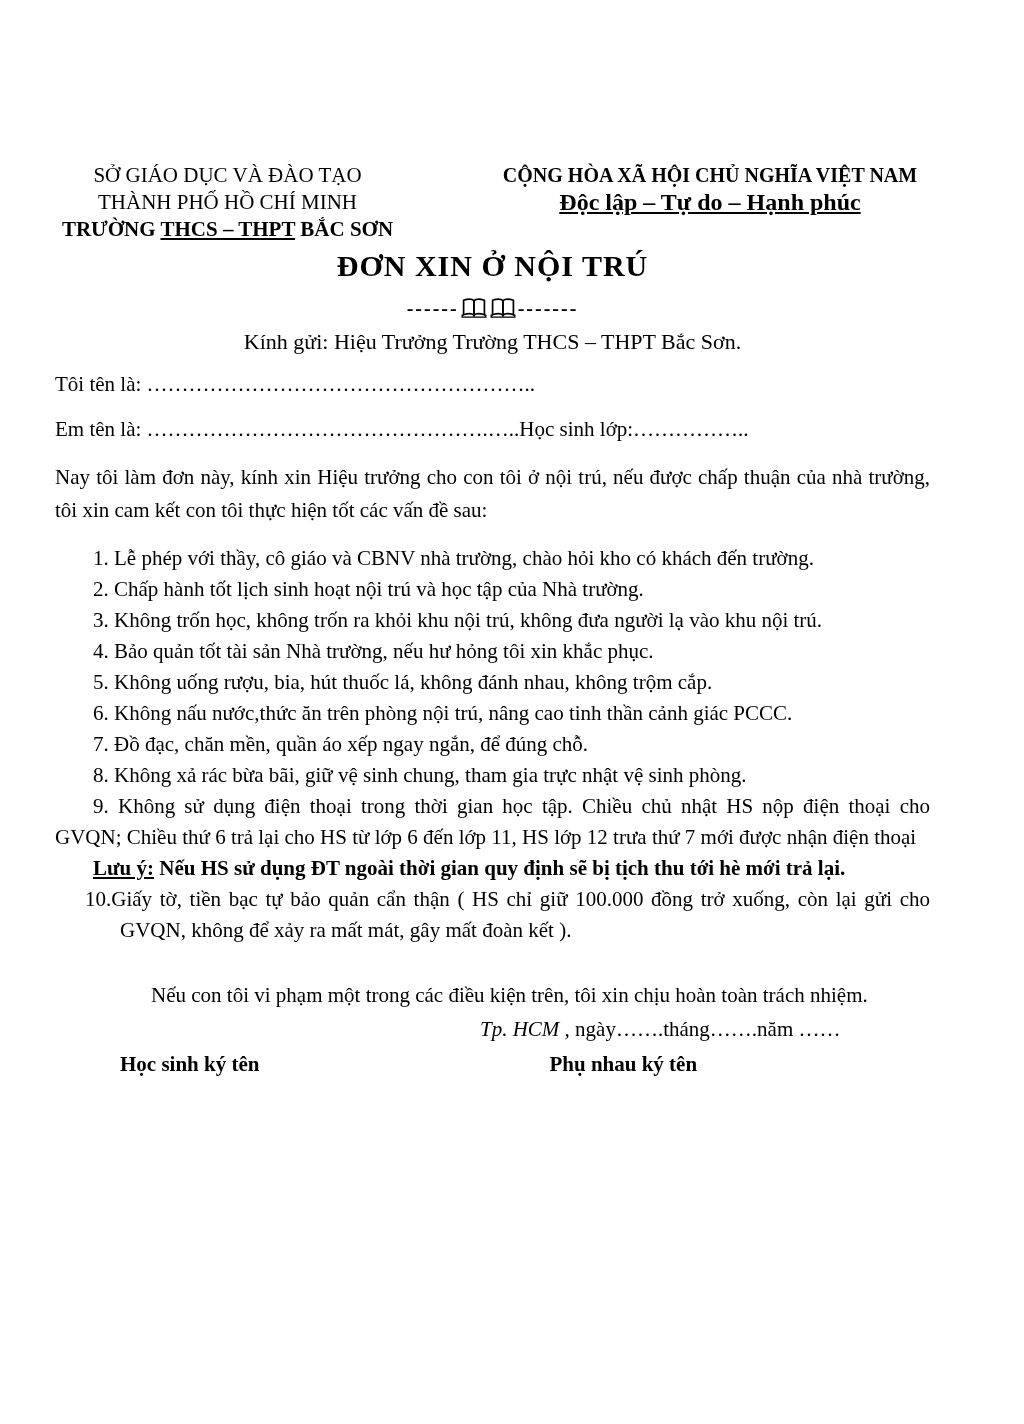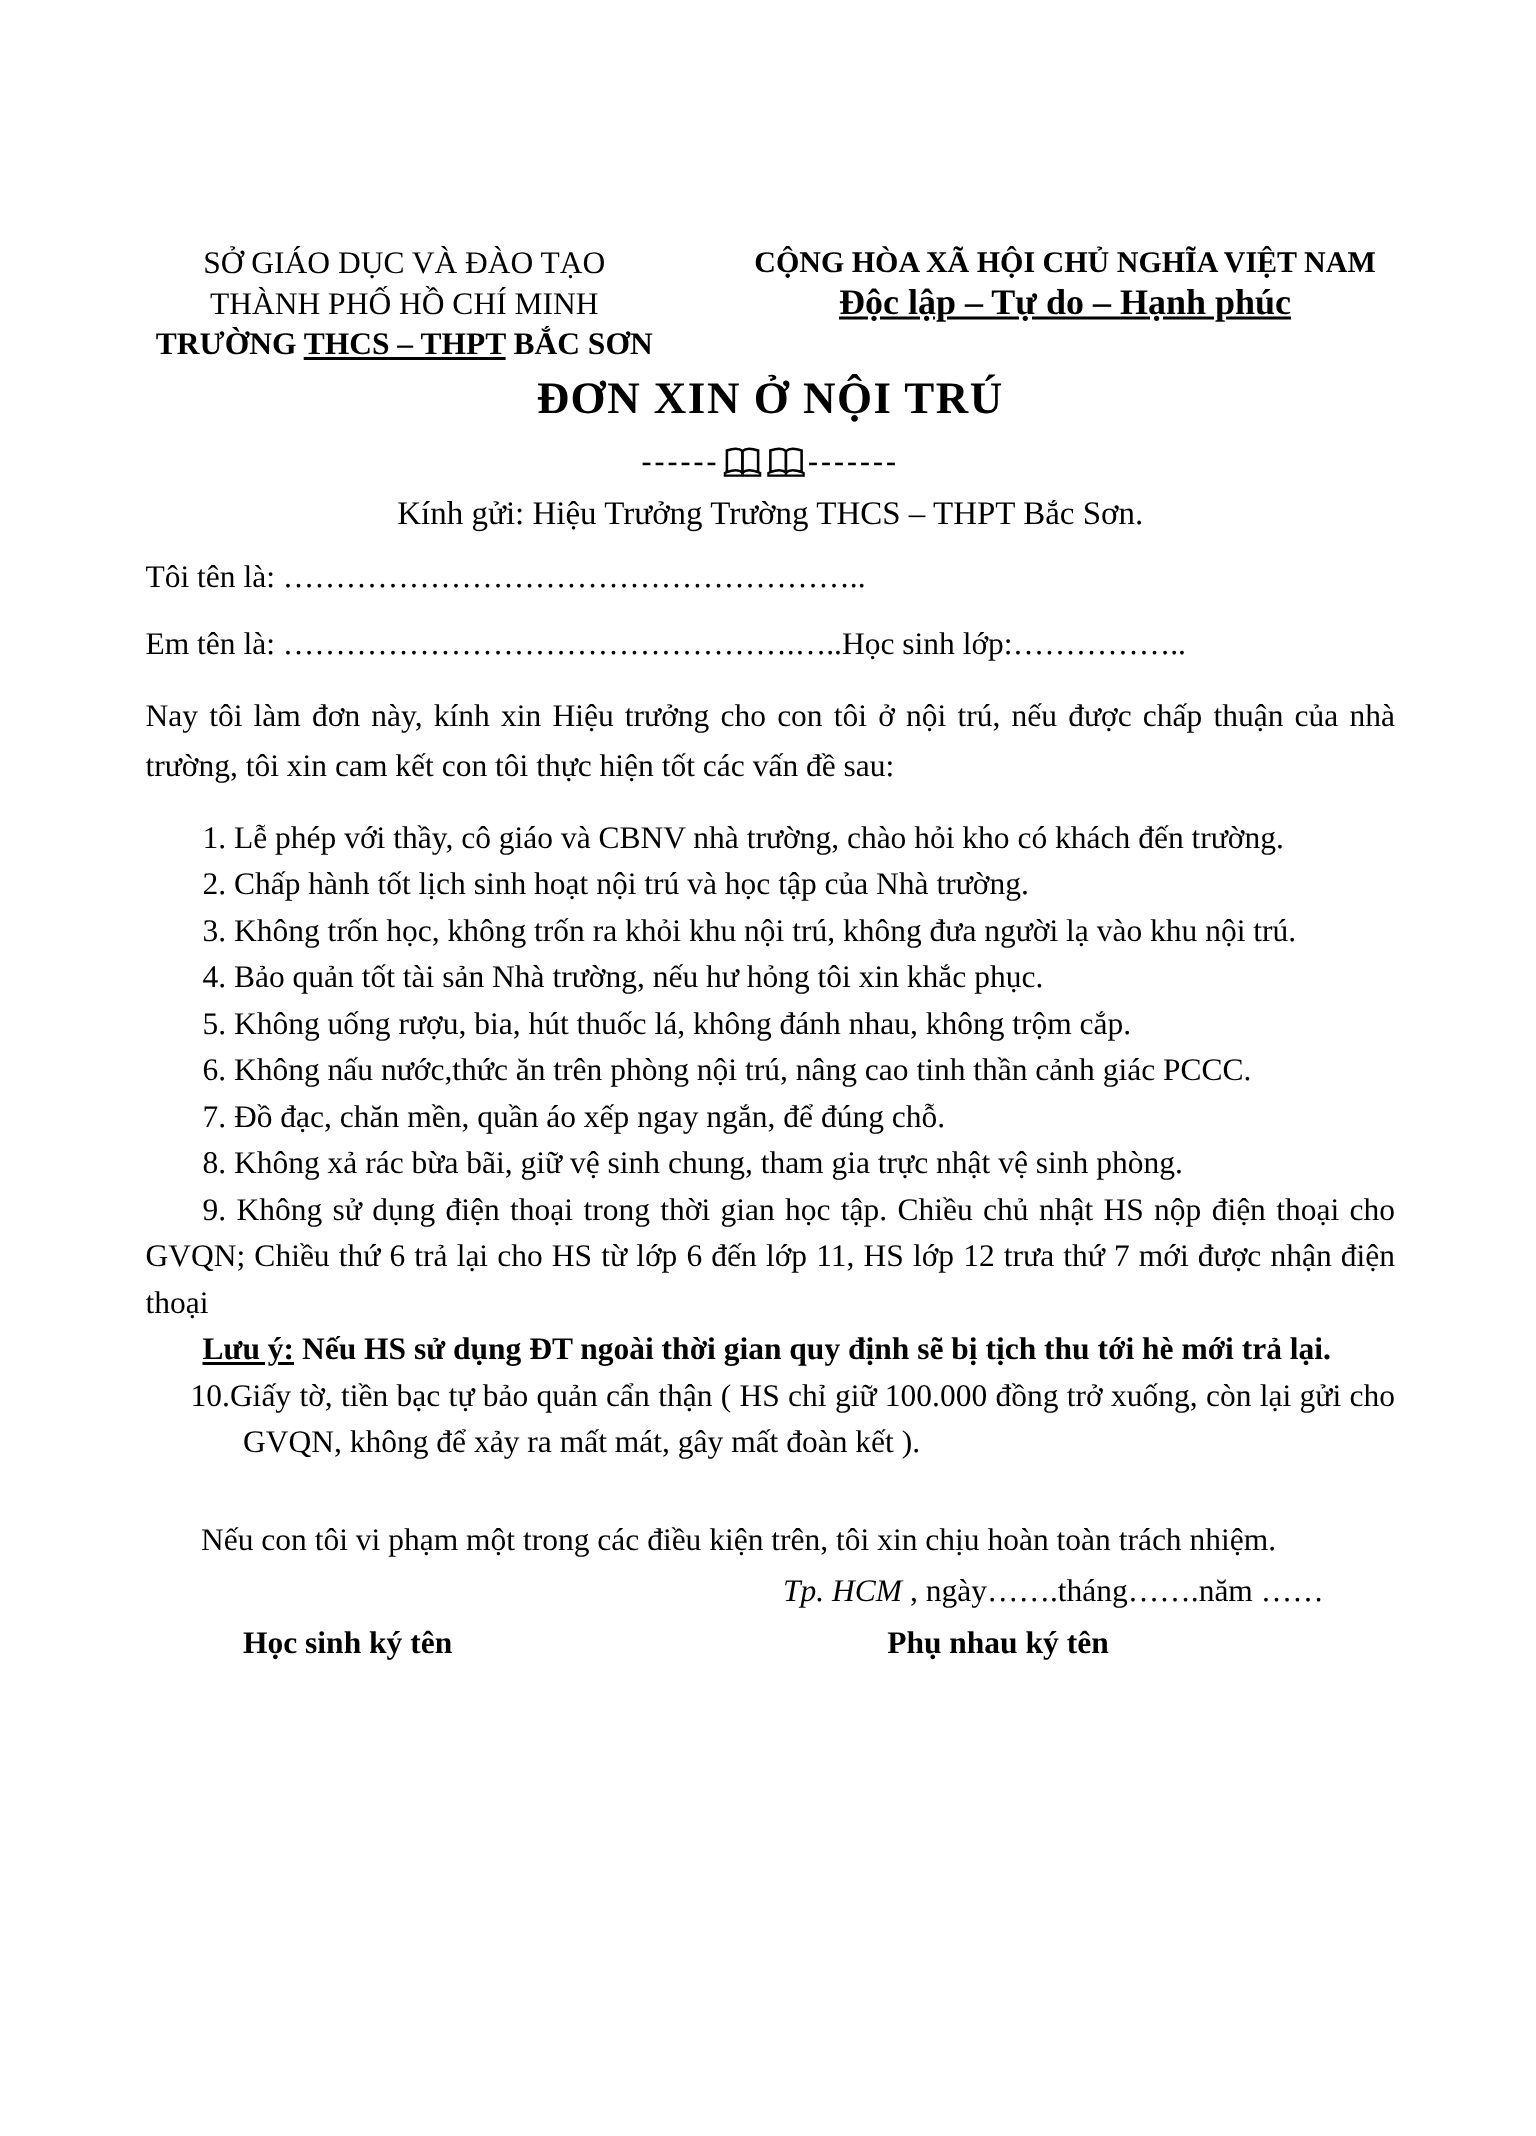--- a/index.html
+++ b/index.html
@@ -1,40 +1,40 @@
 <!DOCTYPE html>
 <html><head>
 <meta charset="utf-8">
 <style>
   * { margin:0; padding:0; box-sizing:border-box; }
   html,body { background:#ffffff; }
   .page {
     width:1024px; height:1424px; background:#ffffff; color:#000000;
     font-family:"Liberation Serif","DejaVu Serif",serif;
     font-size:21px; position:relative; overflow:hidden;
-    padding:162px 94px 0 97px;
+    padding:162px 94px 0 55px;
   }
   .header { display:flex; justify-content:space-between; align-items:flex-start; }
   .header-left  { width:345px; text-align:center; line-height:27px; }
   .header-right { width:440px; text-align:center; line-height:27px; }
   .hl-line3 { font-weight:bold; }
   .u { text-decoration:underline; }
   .hr-line1 { font-weight:bold; font-size:20px; }
   .hr-line2 { font-weight:bold; font-size:24px; text-decoration:underline; }
   .doc-title { text-align:center; font-weight:bold; font-size:30px; margin-top:6px; letter-spacing:1px; }
   .divider { margin-top:14px; display:flex; justify-content:center; align-items:center; gap:1px; font-weight:bold; font-size:20px; letter-spacing:2px; }
   .divider svg { display:block; margin:0 1px; }
   .salutation { text-align:center; font-weight:normal; font-size:22px; margin-top:9px; }
   .field-line { margin-top:14px; line-height:31px; }
   .intro { margin-top:16px; line-height:33px; text-align:justify; }
   .rules { margin-top:16px; }
   .rule { text-indent:38px; text-align:justify; line-height:31px; }
   .note { font-weight:bold; text-indent:38px; text-align:justify; line-height:31px; }
   .rule10 { margin-left:65px; text-indent:-35px; text-align:justify; line-height:31px; }
-  .closing { margin-top:32px; margin-left:37px; text-align:justify; line-height:34px;font-family:Liberation Serif, serif; }
+  .closing { margin-top:32px; margin-left:96px; text-align:justify; line-height:34px;font-family:Liberation Serif, serif; }
   .date-line { margin-top:2px; padding-left:425px; line-height:31px; }
   .place { font-style:italic; }
   .sig-row { margin-top:4px; display:flex; font-weight:bold; line-height:31px;gap:12px; }
   .sig-student { margin-left:65px; }
   .sig-parent { margin-left:278px; }
 </style>
 </head>
 <body>
 
 <div class="page">

